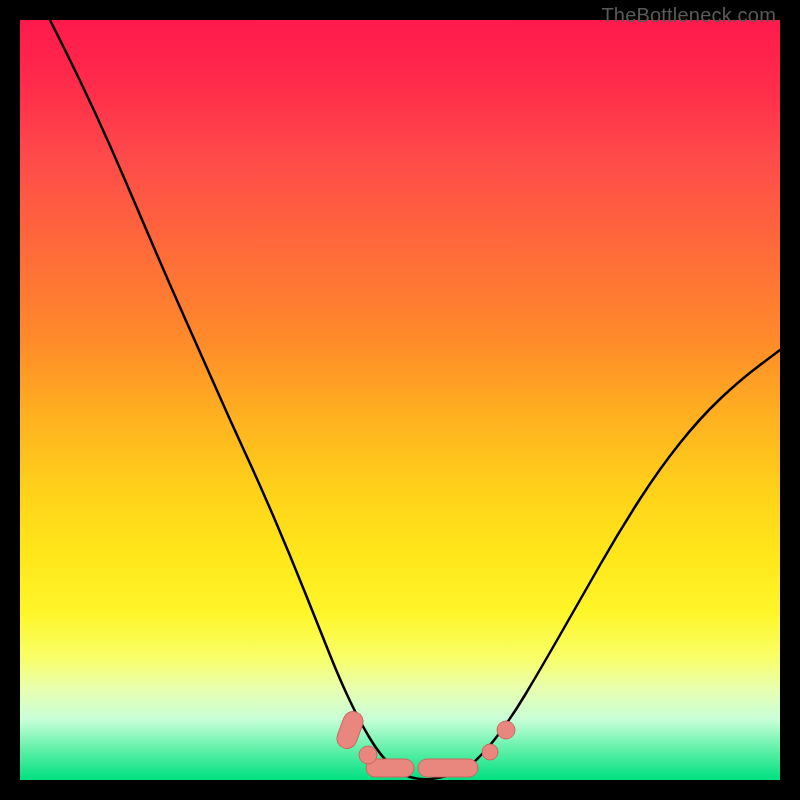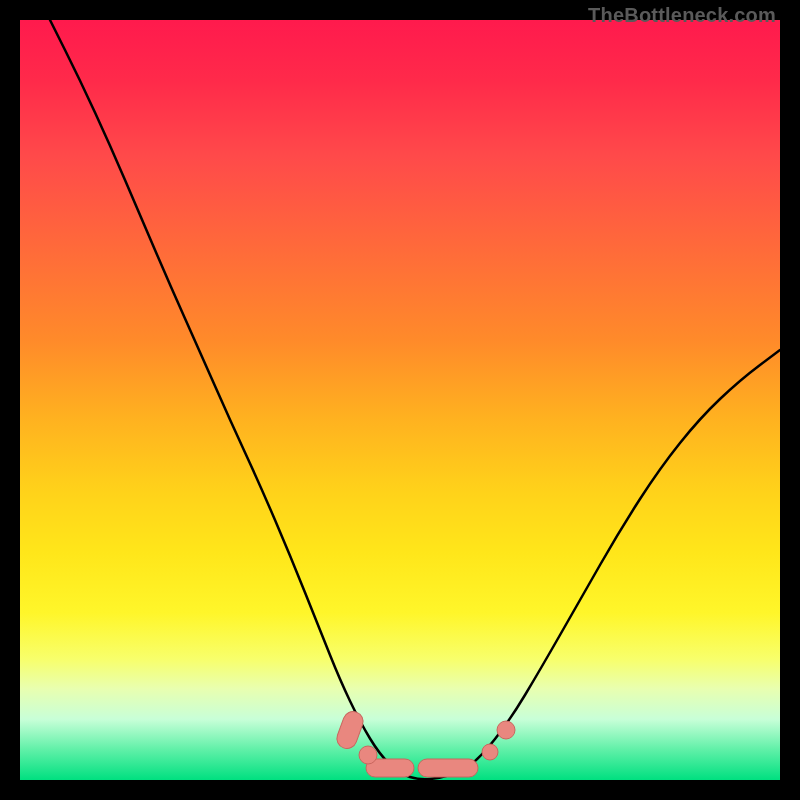--- a/index.html
+++ b/index.html
@@ -41,21 +41,21 @@
       #00e080 100%
     );
     outline: 3px solid #000;
   }
   .watermark {
     position: absolute;
     top: 4px;
     right: 24px;
     color: #5a5a5a;
     font-size: 20px;
-    font-weight: 700;
+    font-weight: 400;
     letter-spacing: 0.2px;
     user-select: none;
   }
   svg.overlay {
     position: absolute;
     left: 0;
     top: 0;
   }
 </style>
 </head>

